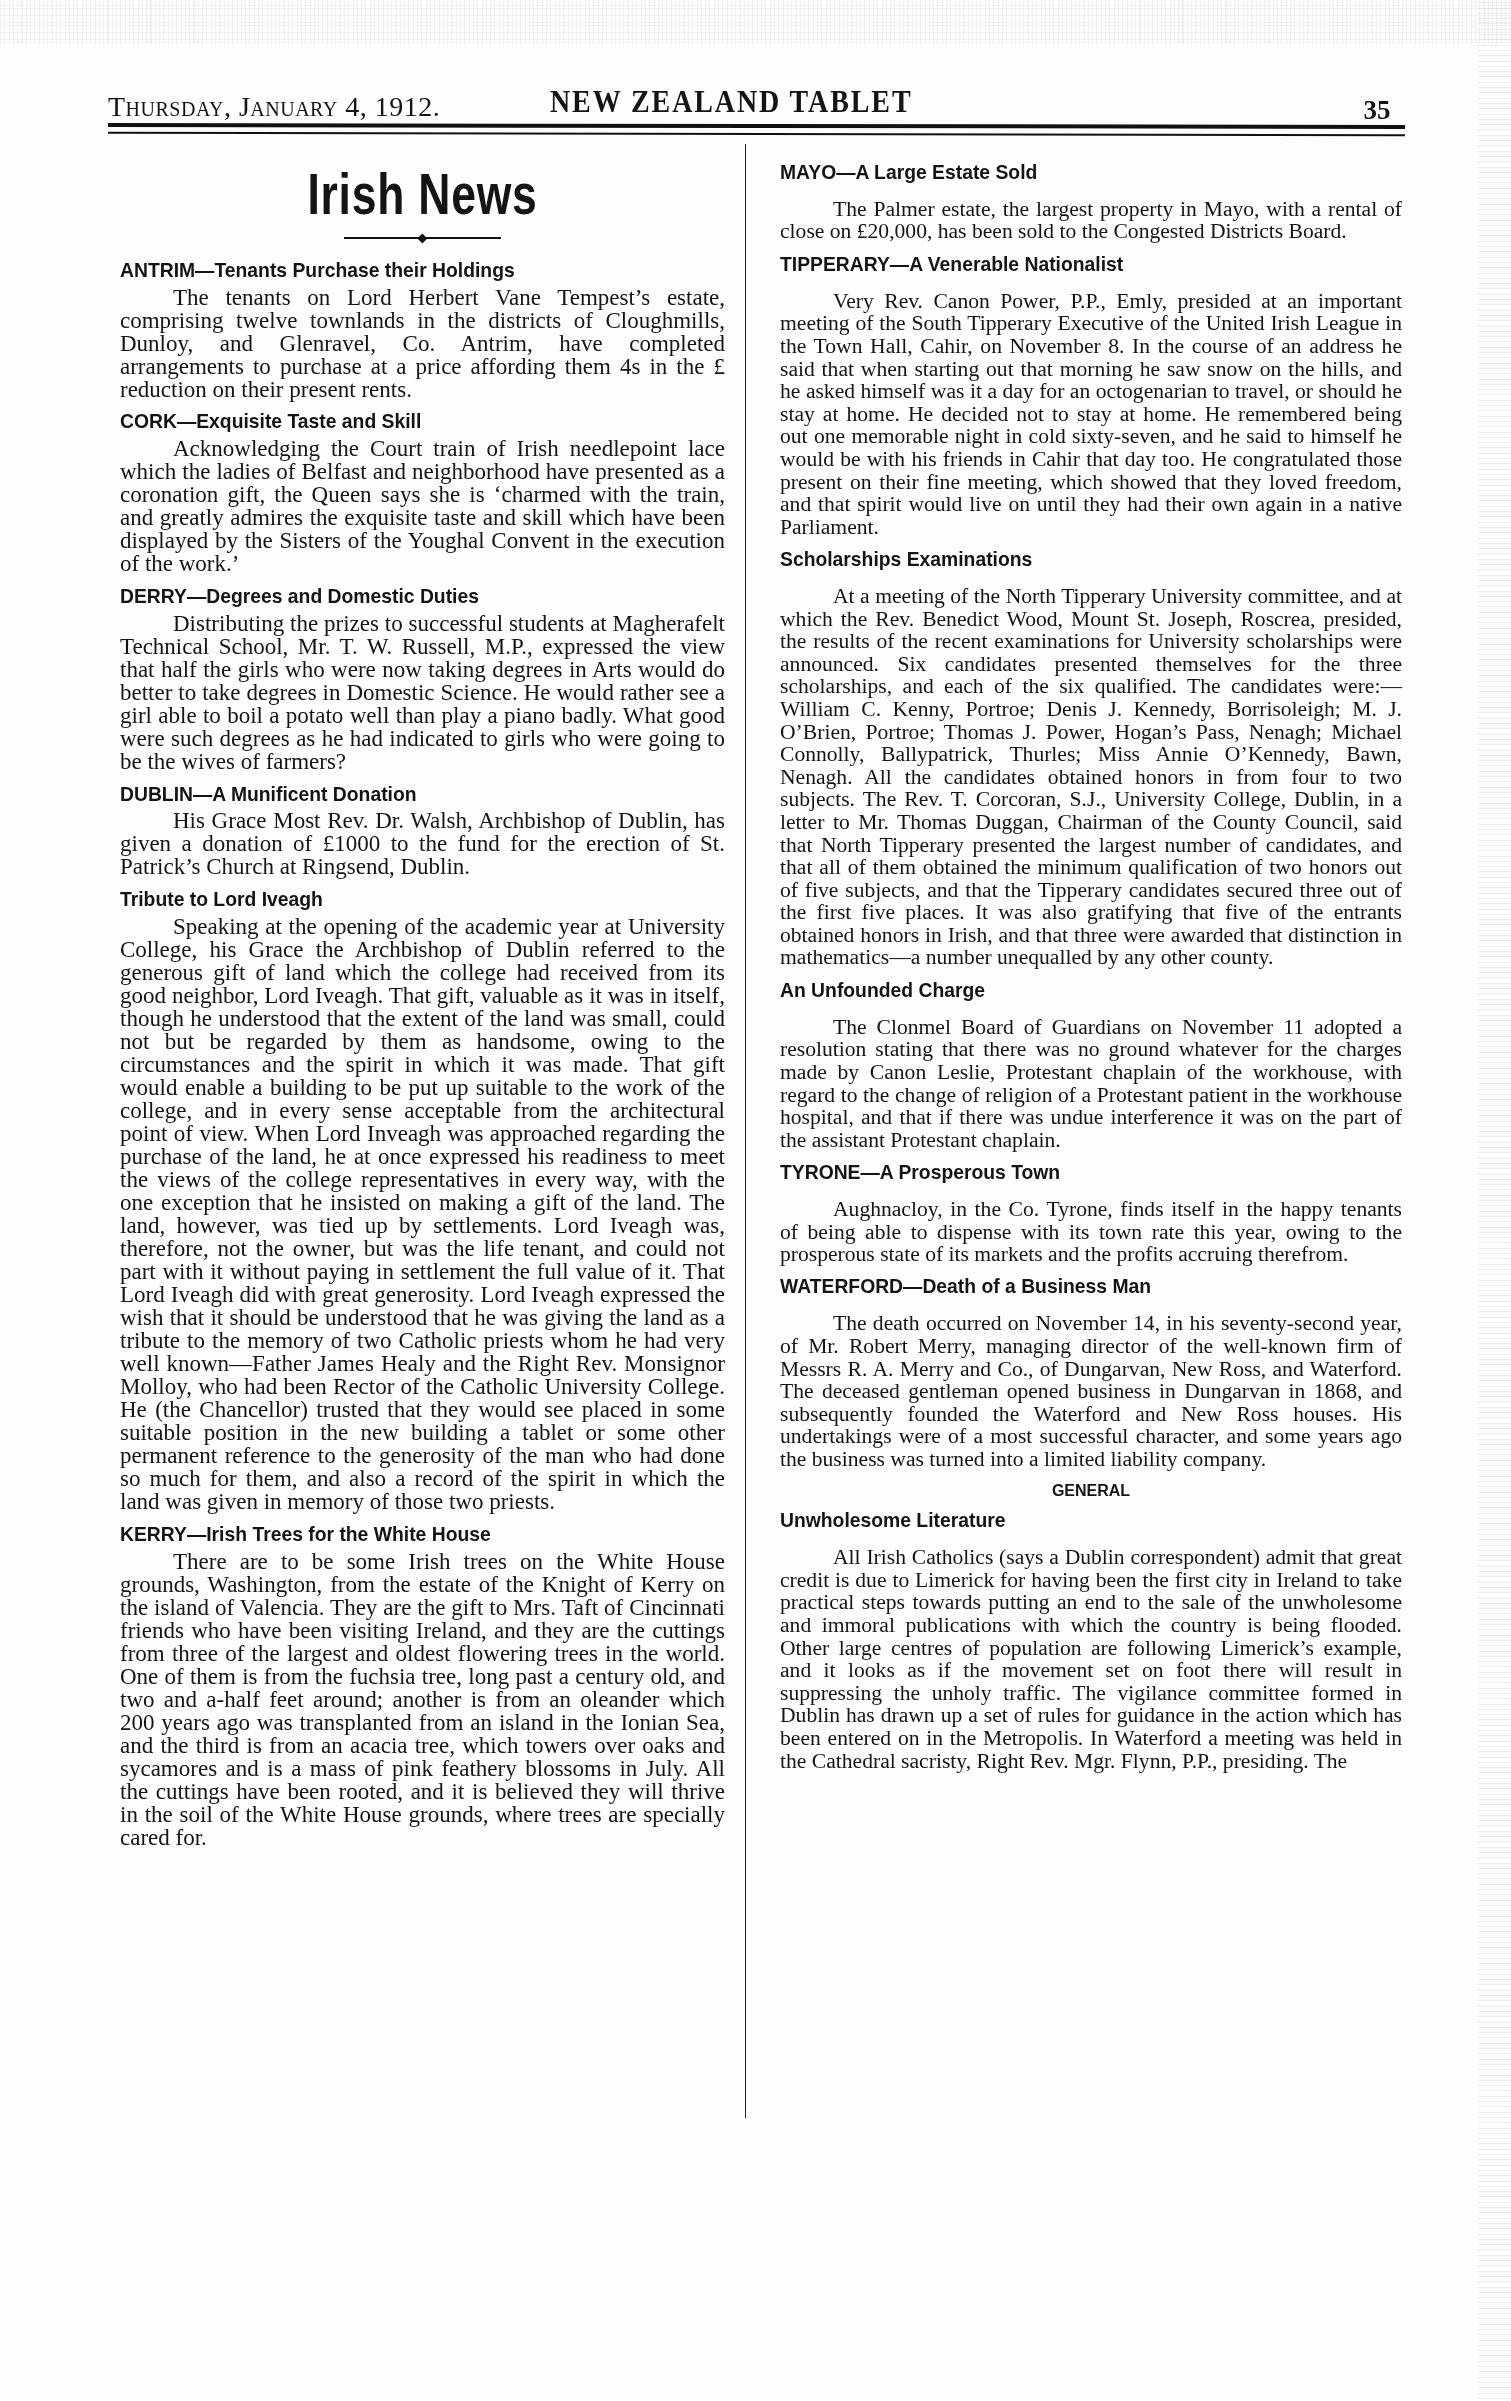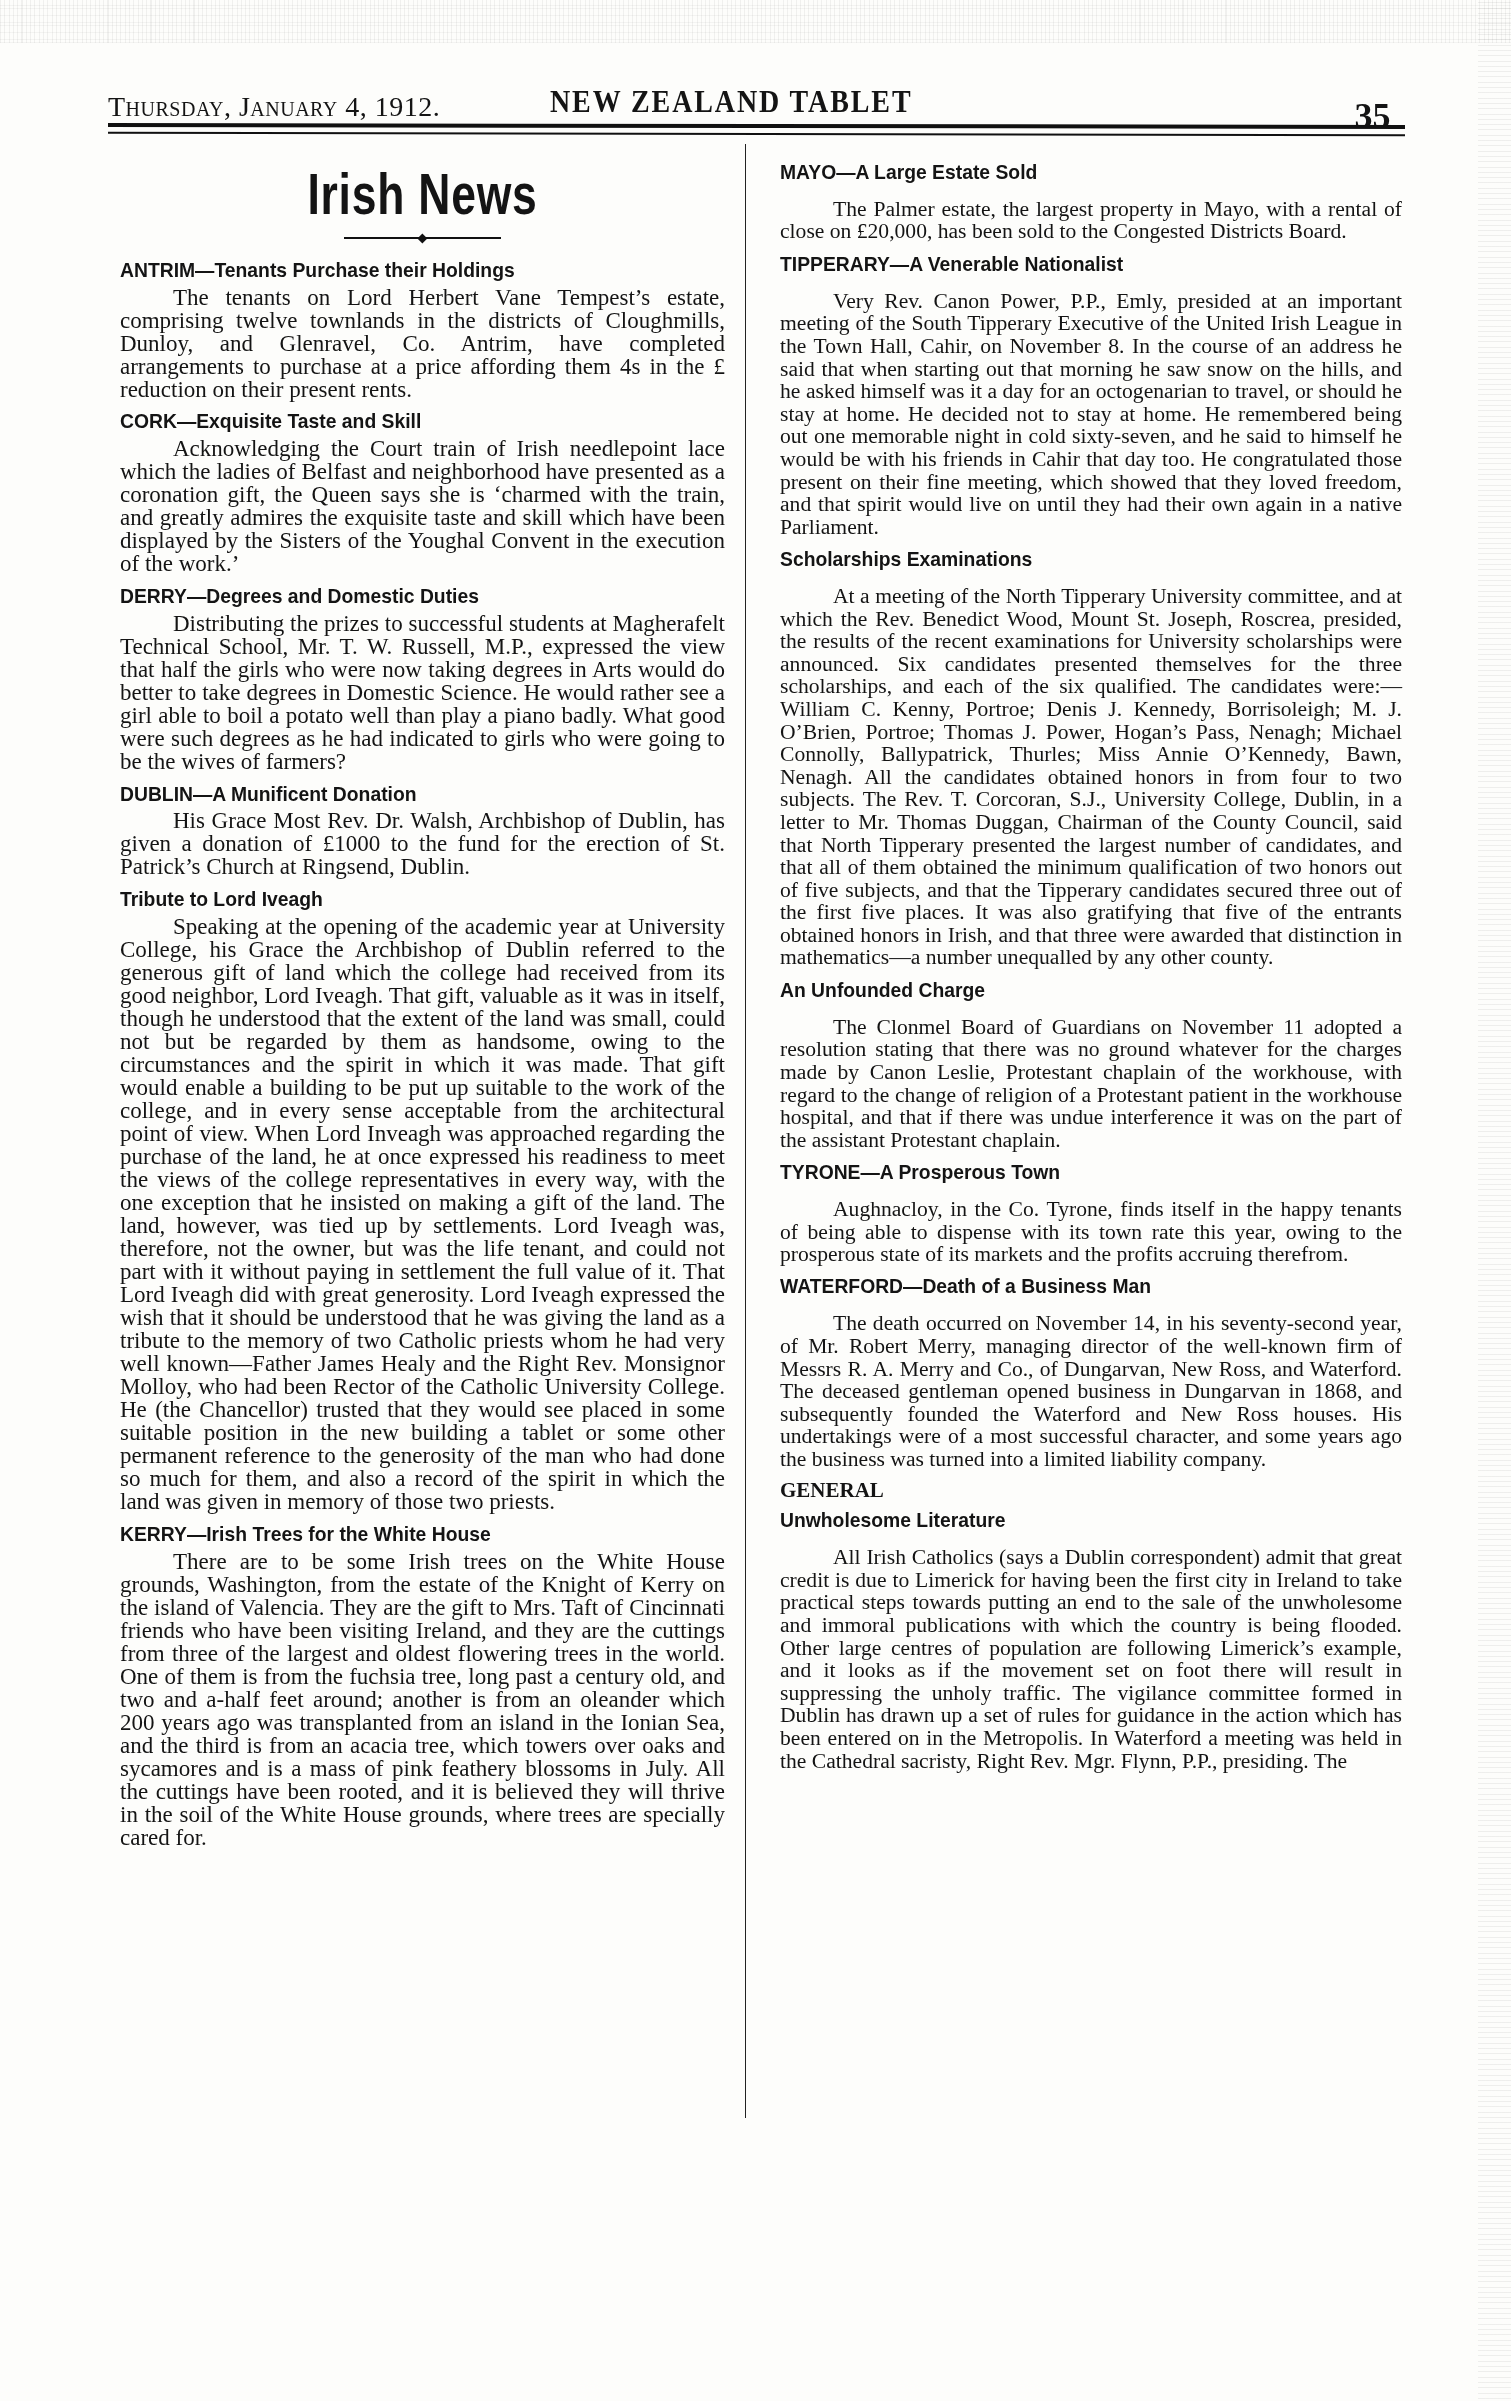--- a/index.html
+++ b/index.html
@@ -29,21 +29,21 @@
     font-family: "Liberation Serif", serif; font-size: 28px; letter-spacing: 0.5px;
     font-variant: small-caps;
   }
   .masthead .title {
     position: absolute; left: 442px; top: 0px;
     font-family: "Liberation Serif", serif; font-size: 28px; font-weight: bold;
     letter-spacing: 1.9px; transform: scaleY(1.1);
   }
   .masthead .page-no {
     position: absolute; right: 14.4px; top: 8.6px;
-    font-family: "Liberation Serif", serif; font-size: 36px; font-weight: bold;
+    font-family: "Liberation Serif", serif; font-size: 27px; font-weight: bold;
   }
   .rule-thick { position: absolute; left: 108px; top: 124px; width: 1297px; height: 3.8px; background: #111; transform: rotate(0.08deg); }
   .rule-thin { position: absolute; left: 108px; top: 133px; width: 1297px; height: 2.4px; background: #111; transform: rotate(0.12deg); }
   .col-divider { position: absolute; left: 745px; top: 144px; width: 1.4px; height: 1974px; background: #222; }
 
   .column { position: absolute; top: 154px; }
   .col-left { left: 120px; width: 605px; }
   .col-right { left: 780px; width: 622px; top: 156px; }
 
   .page-title {
@@ -61,22 +61,22 @@
     transform-origin: left; transform: scaleX(0.92);
     white-space: nowrap;
   }
   .body {
     font-family: "Liberation Serif", serif;
     font-size: 23px; line-height: 23px;
     text-align: justify; margin: 0 0 6.7px 0;
     text-indent: 53px; hyphens: manual;
   }
   .section-center {
-    font-family: Liberation Serif, serif; font-weight: bold;
-    font-size: 21px; line-height: 27px; margin: 3.8px 0 1.9px 0;
+    text-align: center; font-family: Liberation Sans, sans-serif; font-weight: bold;
+    font-size: 16px; line-height: 27px; margin: 3.8px 0 1.9px 0;
   }
   .col-right .body { font-size: 21.6px; line-height: 22.6px; margin-top: 13px; }
   .col-right .headline { margin: 1.9px 0 1.9px 0; }
 </style>
 </head>
 <body>
 
 <div class="noise-top"></div>
 <div class="noise-right"></div>
 

